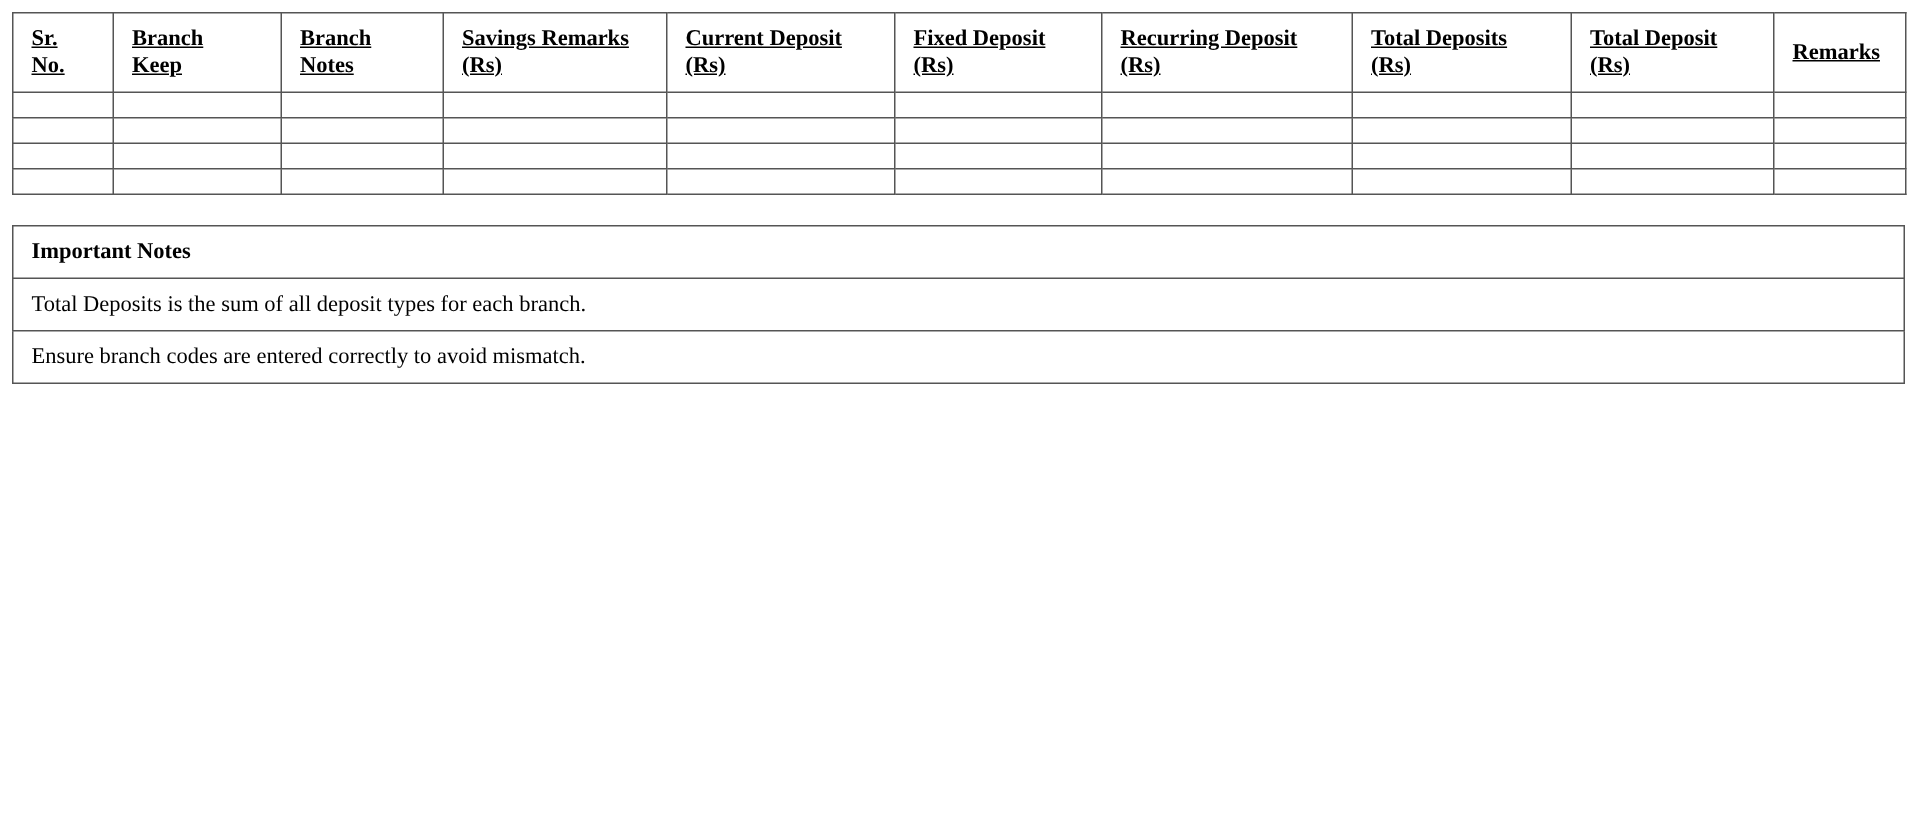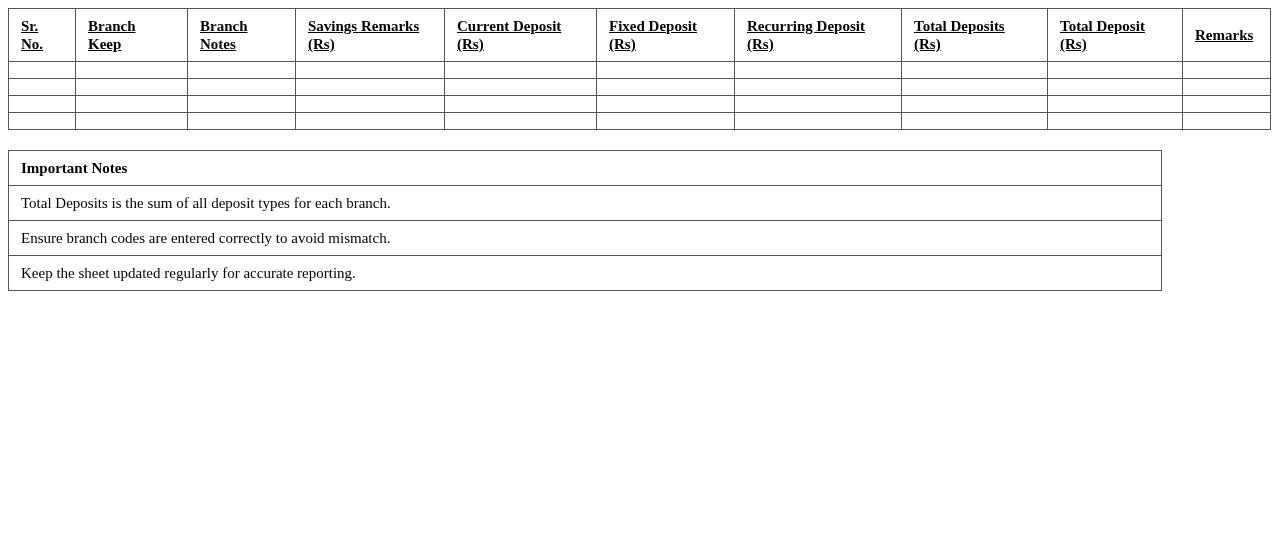--- a/index.html
+++ b/index.html
@@ -38,21 +38,21 @@
       height: 36px;
     }
     table.deposits th.center {
       text-align: left;
     }
     table.deposits td {
       height: 16px;
     }
     .notes {
       margin-top: 20px;
-      width: 1154px;
+      width: 1262px;
       border-collapse: collapse;
       table-layout: fixed;
     }
     .notes td {
       border: 1px solid #555;
       height: 34px;
       padding: 0 12px;
       font-size: 15px;
       vertical-align: middle;
     }
@@ -147,18 +147,15 @@
     <tbody>
       <tr>
           <td class="heading">Important Notes</td>
         </tr>
       <tr>
           <td>Total Deposits is the sum of all deposit types for each branch.</td>
         </tr>
       <tr>
           <td>Ensure branch codes are entered correctly to avoid mismatch.</td>
         </tr>
-      <tr>
-          <td>Keep the sheet updated regularly for accurate reporting.</td>
-        </tr>
     </tbody>
   </table>
 </div>
 
 </body></html>

